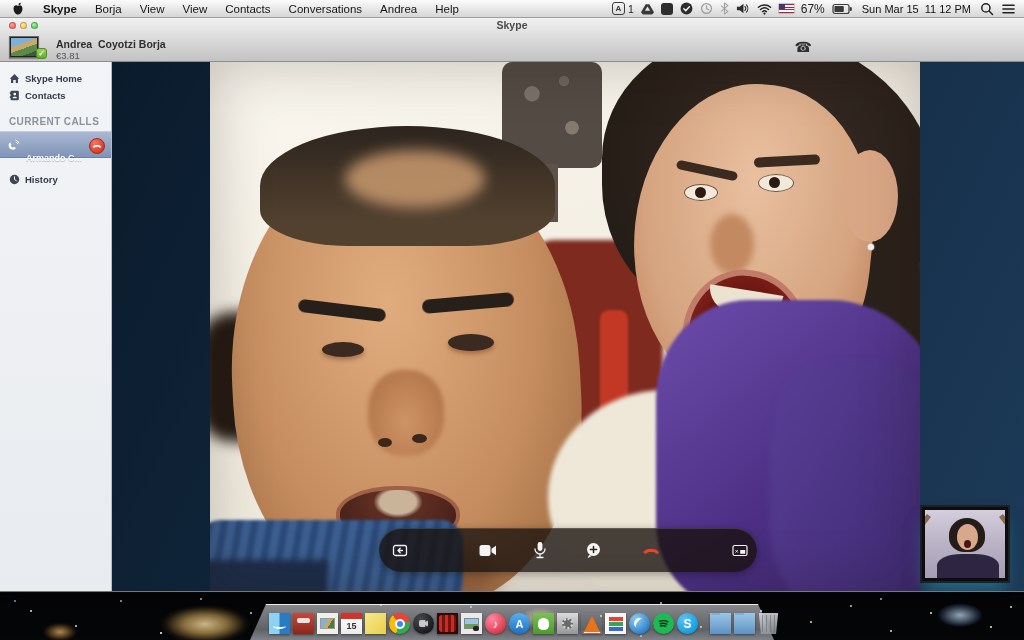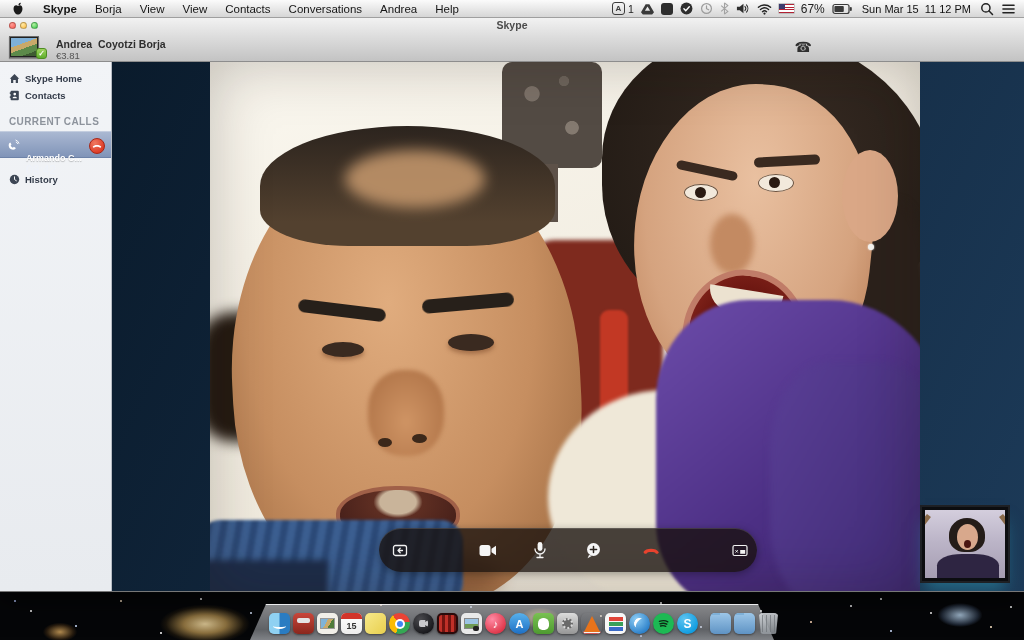--- a/index.html
+++ b/index.html
@@ -179,21 +179,21 @@
   .sv-shirt { left:12px; bottom:-4px; width:62px; height:28px; border-radius:40% 40% 0 0; background:#2e2542; }
 
   
   .dock { position:absolute; left:50%; transform:translateX(-50%); bottom:0; width:524px; height:44px; z-index:45; }
   .dock-shelf { position:absolute; inset:8px 0 0 0;
     background:linear-gradient(rgba(240,242,245,.55), rgba(185,190,196,.5) 70%, rgba(210,214,220,.6));
     clip-path:polygon(16px 0, calc(100% - 16px) 0, 100% 100%, 0 100%);
     border-top:1px solid rgba(255,255,255,.85); box-shadow:0 -1px 6px rgba(0,0,0,.25); }
   .dock-icons { position:absolute; left:18px; right:14px; bottom:5px; display:flex; align-items:flex-end; gap:1px; }
   .di { position:relative; width:23px; height:23px; flex:0 0 auto; display:flex; align-items:center; justify-content:center; }
-  .di .bx { width:21px; height:21px; border-radius:5px; position:relative; overflow:hidden;
+  .di .bx { width:21px; height:21px; border-radius:0; position:relative; overflow:hidden;
     box-shadow:0 1px 2px rgba(0,0,0,.4); display:flex; align-items:center; justify-content:center; }
   .di .rnd { border-radius:50%; }
   .bx-finder { background:linear-gradient(90deg,#8fd1f2 0 49%, #2a7cc2 51%); }
   .bx-finder i { width:13px; height:6px; border-bottom:2px solid #fff; border-radius:50%; margin-top:4px; }
   .bx-toast { background:linear-gradient(#c9463a,#8a271d); }
   .bx-toast i { width:13px; height:5px; background:#e4e4e4; border-radius:2px; margin-top:-6px; }
   .bx-photos { background:#f1efe9; }
   .bx-photos i { width:15px; height:11px; background:linear-gradient(120deg,#7fb3d8 0 40%, #c9a96a 40% 65%, #4e7a3a 65%); border:1px solid #999; }
   .bx-cal { background:linear-gradient(#fff,#ececec); }
   .bx-cal i { position:absolute; top:0; left:0; right:0; height:6px; background:#d2342a; }

